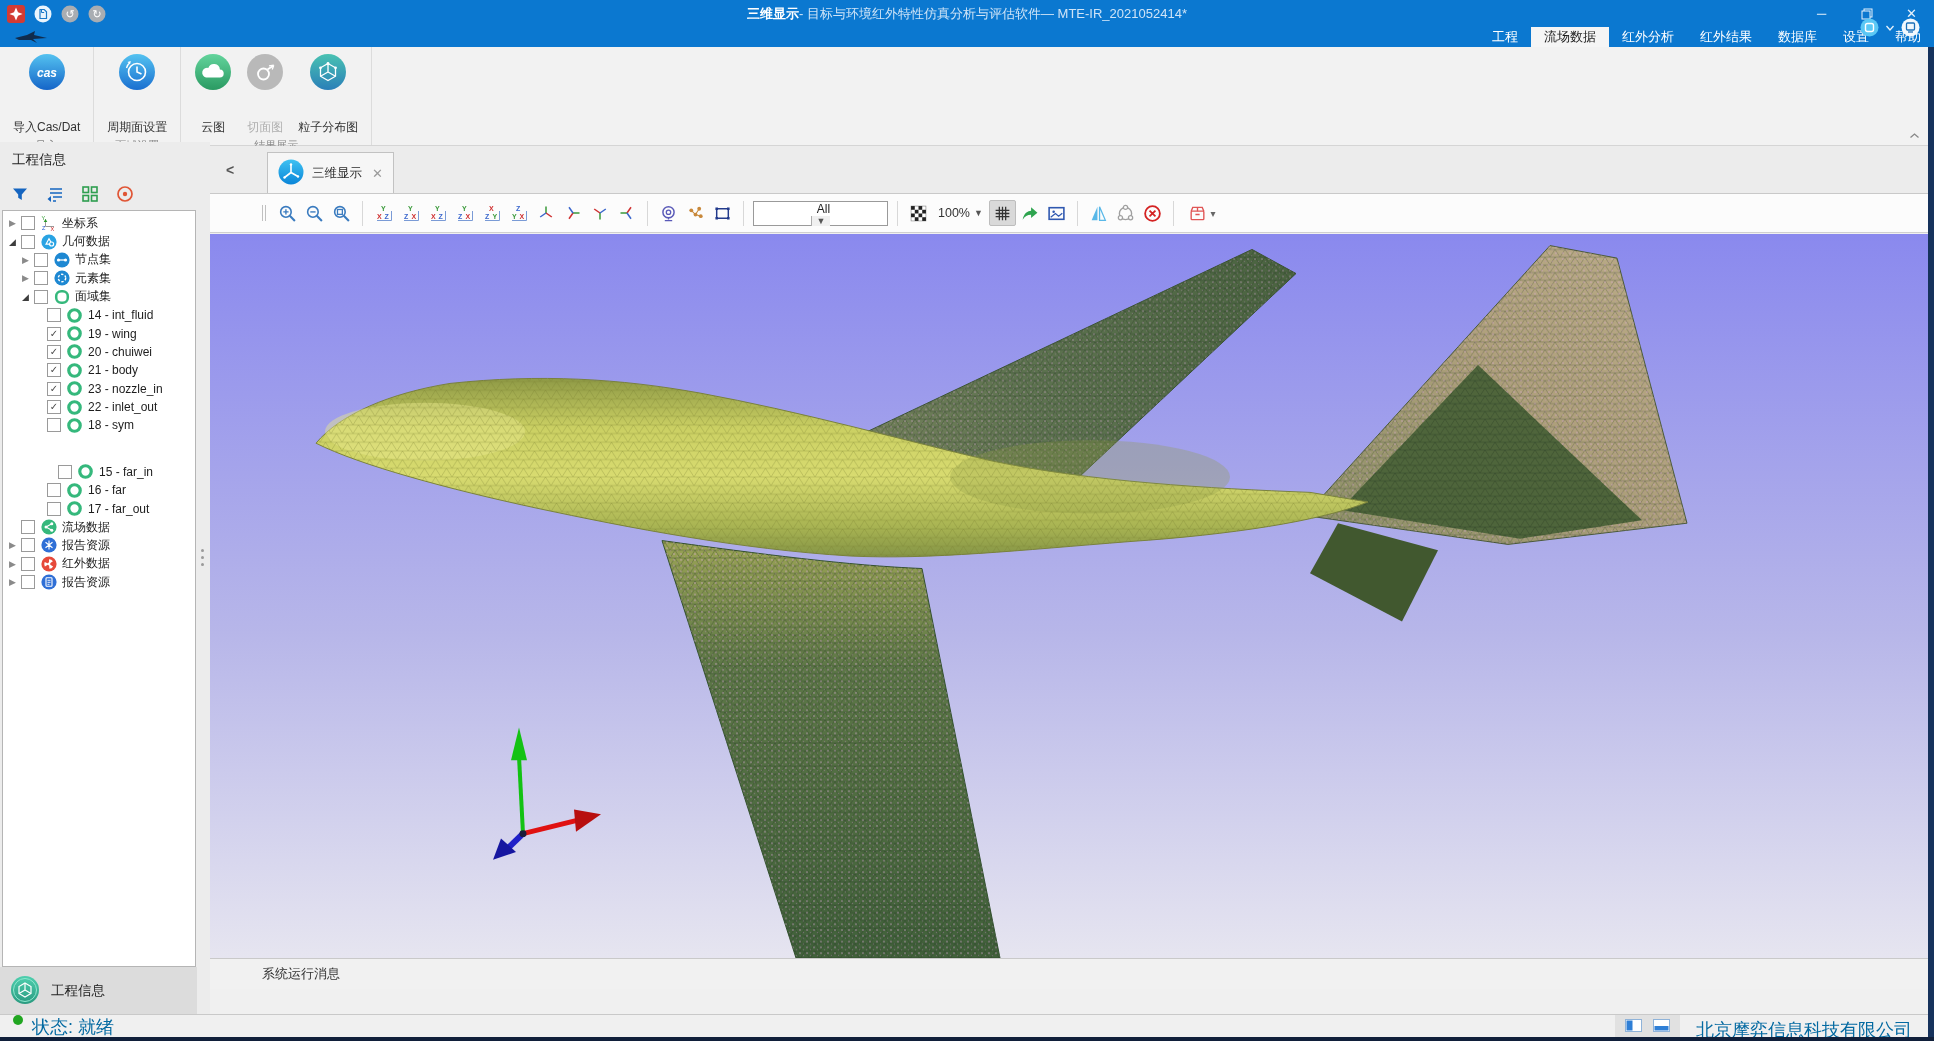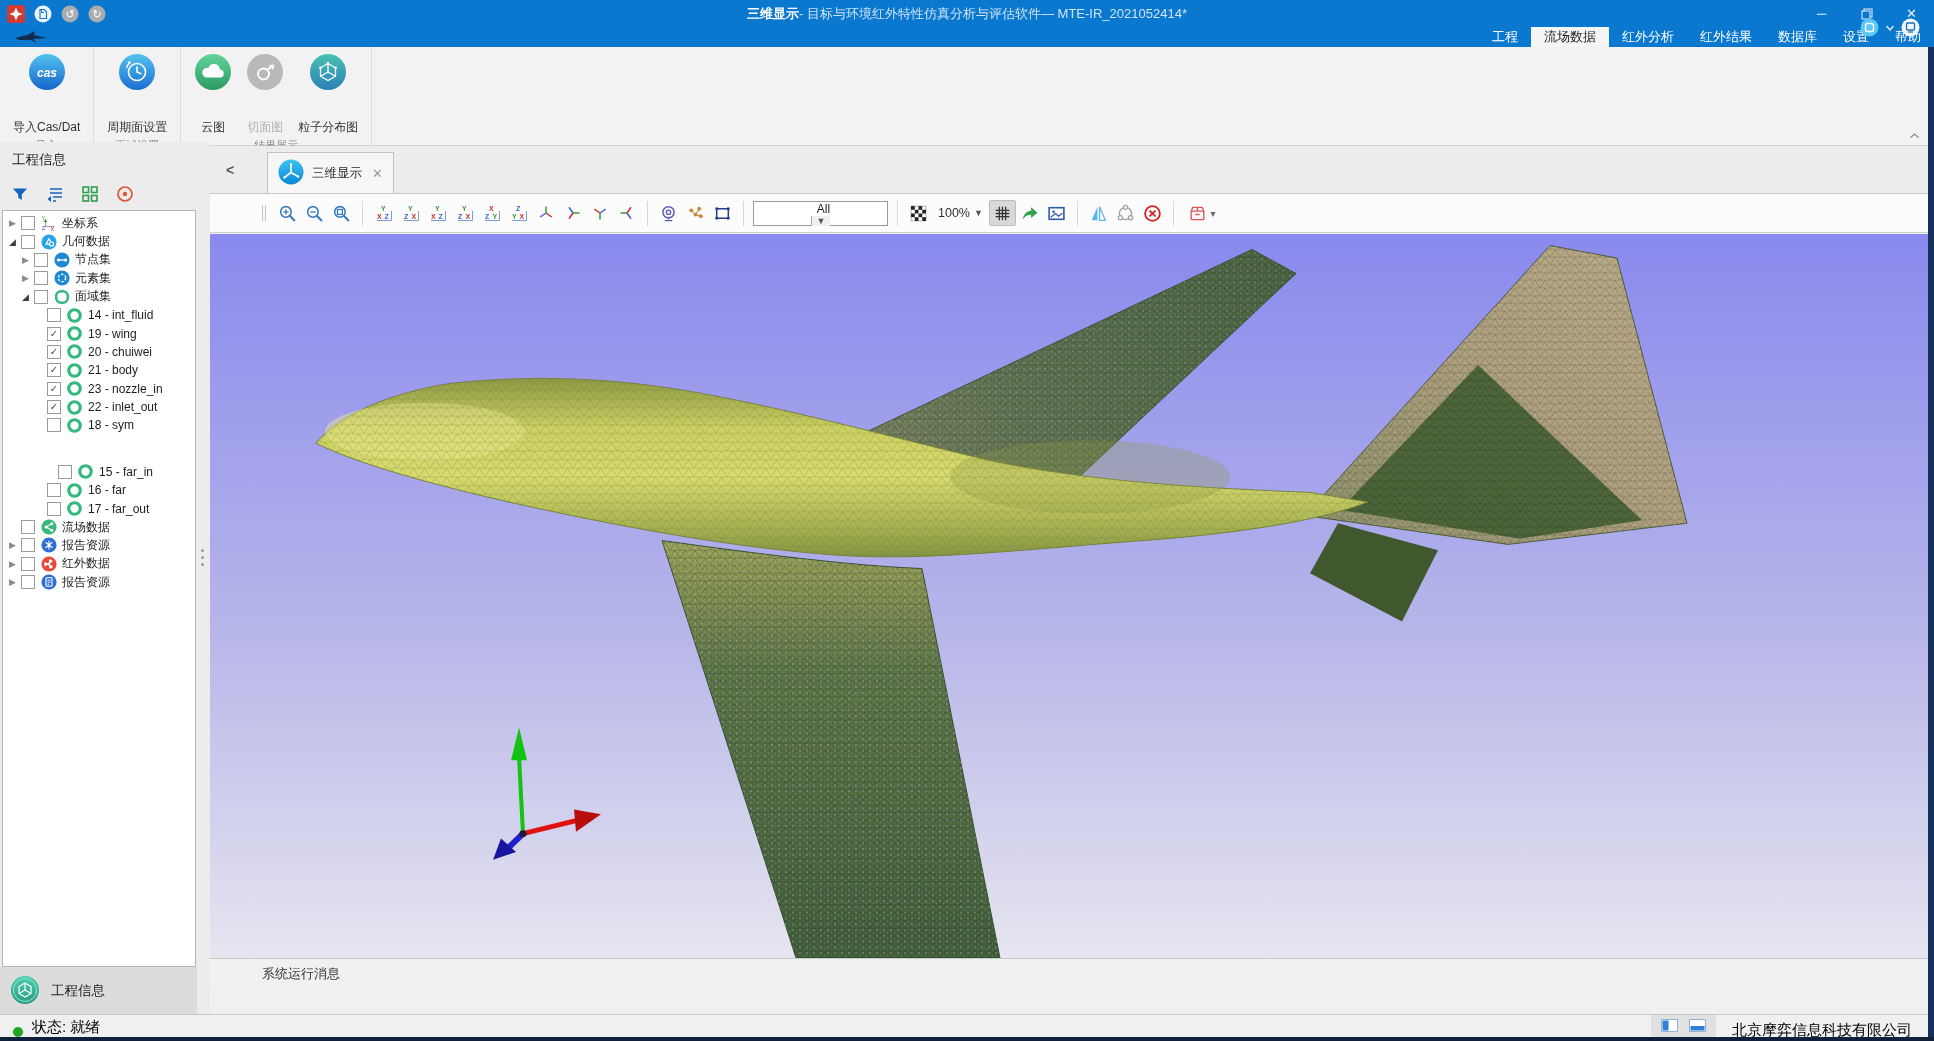--- a/index.html
+++ b/index.html
@@ -80,21 +80,21 @@
   #zoomlvl{font-size:12.5px;color:#333;display:flex;align-items:center;gap:4px;padding:0 6px;}
   #zoomlvl .carr2{font-size:9px;color:#555;}
   #archchev{font-size:10px;color:#666;margin-left:3px;}
   #viewport{position:absolute;top:88px;left:0;right:0;bottom:57px;}
   #viewport svg{display:block;}
   #msgbar{position:absolute;left:0;right:0;bottom:26px;height:31px;background:#f1f1f1;
           border-top:1px solid #c9c9c9;box-sizing:border-box;display:flex;align-items:center;
           padding-left:52px;font-size:13px;color:#333;}
   
   #statusbar{position:absolute;left:0;right:0;bottom:4px;height:22px;background:#f0f0f0;
-             border-top:1px solid #c9c9c9;display:flex;align-items:flex-end;font-size:15px;color:#000000;}
+             border-top:1px solid #c9c9c9;display:flex;align-items:flex-start;font-size:18px;color:#0369a1;}
   #stdot{width:10px;height:10px;border-radius:50%;background:#21a621;margin-left:13px;}
   #sttext{margin-left:9px;}
   #stright{margin-left:auto;display:flex;align-items:center;height:100%;}
   #stchip{background:#e1e1e1;height:100%;display:flex;align-items:center;gap:11px;padding:0 10px;}
   #stcompany{margin:8px 22px 0 16px;}
   #rightedge{position:absolute;top:47px;right:0;width:6px;bottom:0;background:#16325c;}
   #bottomedge{position:absolute;left:0;right:0;bottom:0;height:4px;background:#101f3a;}
 </style>
 </head>
 <body>

